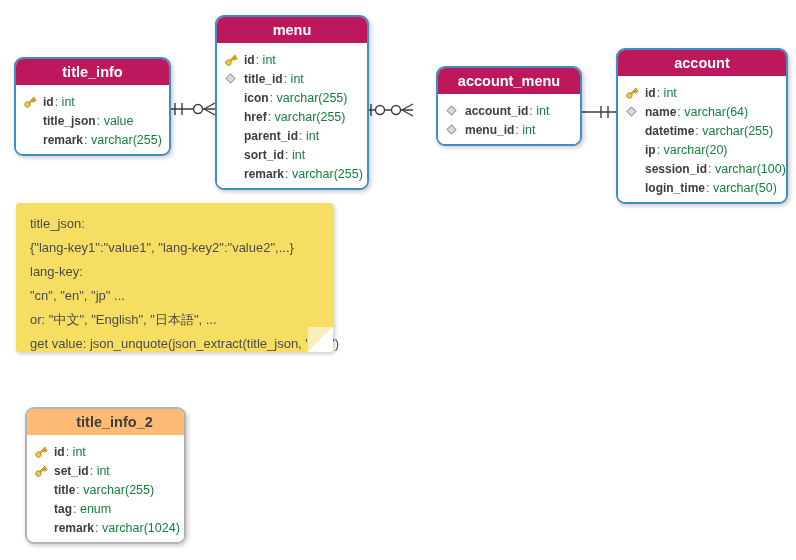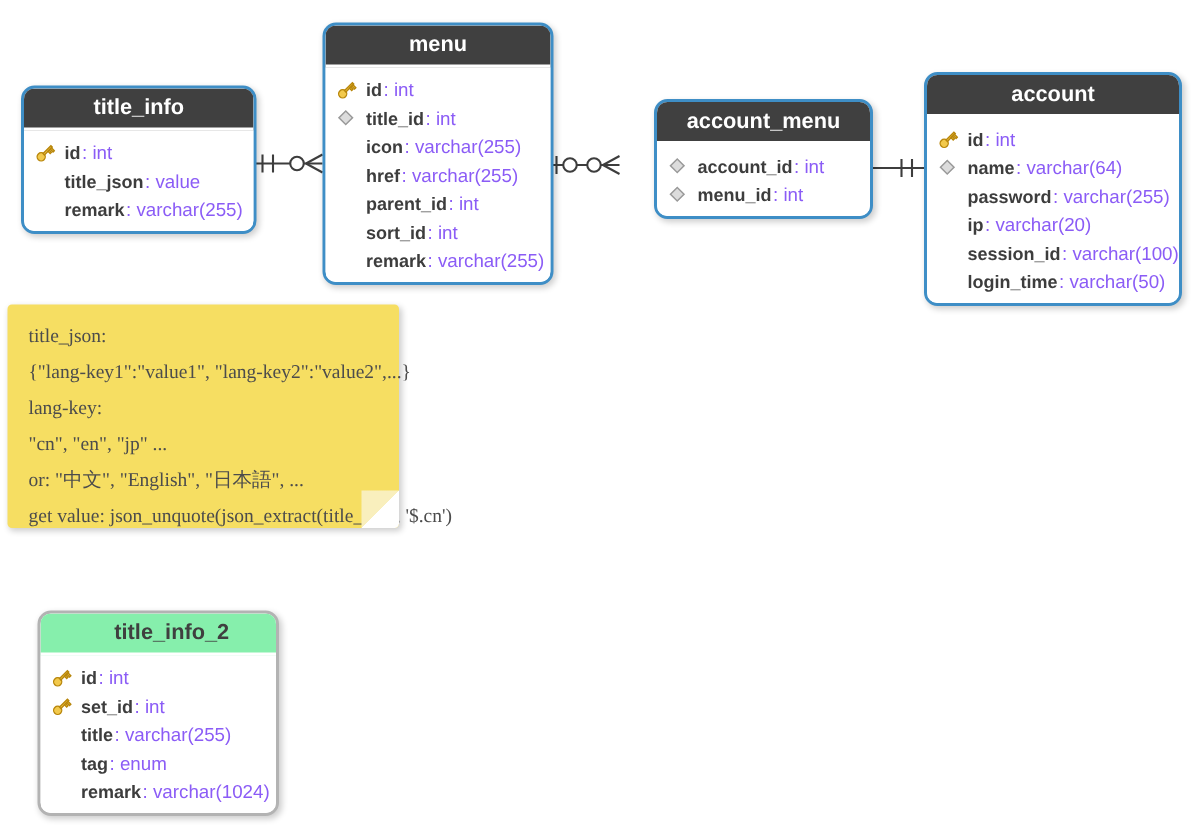--- a/index.html
+++ b/index.html
@@ -13,27 +13,27 @@
   .db-table{
     position:absolute;border-radius:9px;background:#fff;
     box-shadow:1.5px 2px 4px rgba(0,0,0,.20);overflow:hidden;
   }
   .db-table.blue{border:2px solid #3e8ec6;}
   .db-table.gray{border:2px solid #b3b3b3;}
   .t-header{
     height:26px;line-height:26px;text-align:center;font-size:14.5px;font-weight:bold;
     border-bottom:2px solid #ffffff;cursor:move;
   }
-  .db-table.blue .t-header{background:#404040;color:#ffffff;}
-  .db-table.gray .t-header{background:#86efac;color:#3f3f3f;padding-left:18px;}
+  .db-table.blue .t-header{background:#be185d;color:#ffffff;}
+  .db-table.gray .t-header{background:#fdba74;color:#3f3f3f;padding-left:18px;}
   .t-body{padding:5px 4px 5px 0;background:#fff;}
   .f-row{display:flex;align-items:center;height:19px;padding-left:7px;white-space:nowrap;}
   .f-icon{width:20px;flex:0 0 20px;display:flex;align-items:center;justify-content:flex-start;}
   .f-name{font-size:12px;font-weight:bold;color:#3d3d3d;}
-  .f-type{font-size:12.5px;color:#8b5cf6;margin-left:1px;}
+  .f-type{font-size:12.5px;color:#15803d;margin-left:1px;}
 
   
   .note{
     position:absolute;background:#f6de62;color:#4c4c4c;border-radius:3px;
     box-shadow:1.5px 2px 4px rgba(0,0,0,.20);
   }
   .note-lines{padding:11px 14px 0 14px;}
   .note-line{font-size:13px;line-height:19px;margin-bottom:5px;white-space:nowrap;}
   .note-fold{
     position:absolute;right:0;bottom:0;width:25px;height:25px;
@@ -202,21 +202,21 @@
             <span class="f-icon">
               <svg width="13" height="13" viewBox="0 0 13 13">
                 <rect x="3.3" y="3.3" width="6.4" height="6.4" transform="rotate(45 6.5 6.5)" fill="#dcdcdc" stroke="#9a9a9a" stroke-width="1"></rect>
               </svg>
             </span>
             <span class="f-name">name</span>
             <span class="f-type">: varchar(64)</span>
           </div>
           <div class="f-row">
             <span class="f-icon"></span>
-            <span class="f-name">password</span>
+            <span class="f-name">datetime</span>
             <span class="f-type">: varchar(255)</span>
           </div>
           <div class="f-row">
             <span class="f-icon"></span>
             <span class="f-name">ip</span>
             <span class="f-type">: varchar(20)</span>
           </div>
           <div class="f-row">
             <span class="f-icon"></span>
             <span class="f-name">session_id</span>
@@ -272,21 +272,21 @@
           </div>
           <div class="f-row">
             <span class="f-icon"></span>
             <span class="f-name">remark</span>
             <span class="f-type">: varchar(1024)</span>
           </div>
         </div>
       </div>
     </div>
 
-  <div class="note" id="note" style="left: 5px; top: 203px; width: 261px; height: 149px; font-family: Liberation Serif, serif;">
+  <div class="note" id="note" style="left: 16px; top: 203px; width: 317px; height: 149px;">
     <div class="note-lines" id="note-lines">
         <div class="note-line">title_json:</div>
         <div class="note-line">{"lang-key1":"value1", "lang-key2":"value2",...}</div>
         <div class="note-line">lang-key:</div>
         <div class="note-line">"cn", "en", "jp" ...</div>
         <div class="note-line">or: "中文", "English", "日本語", ...</div>
         <div class="note-line">get value: json_unquote(json_extract(title_json, '$.cn')</div>
       </div>
     <div class="note-fold"></div>
   </div>

